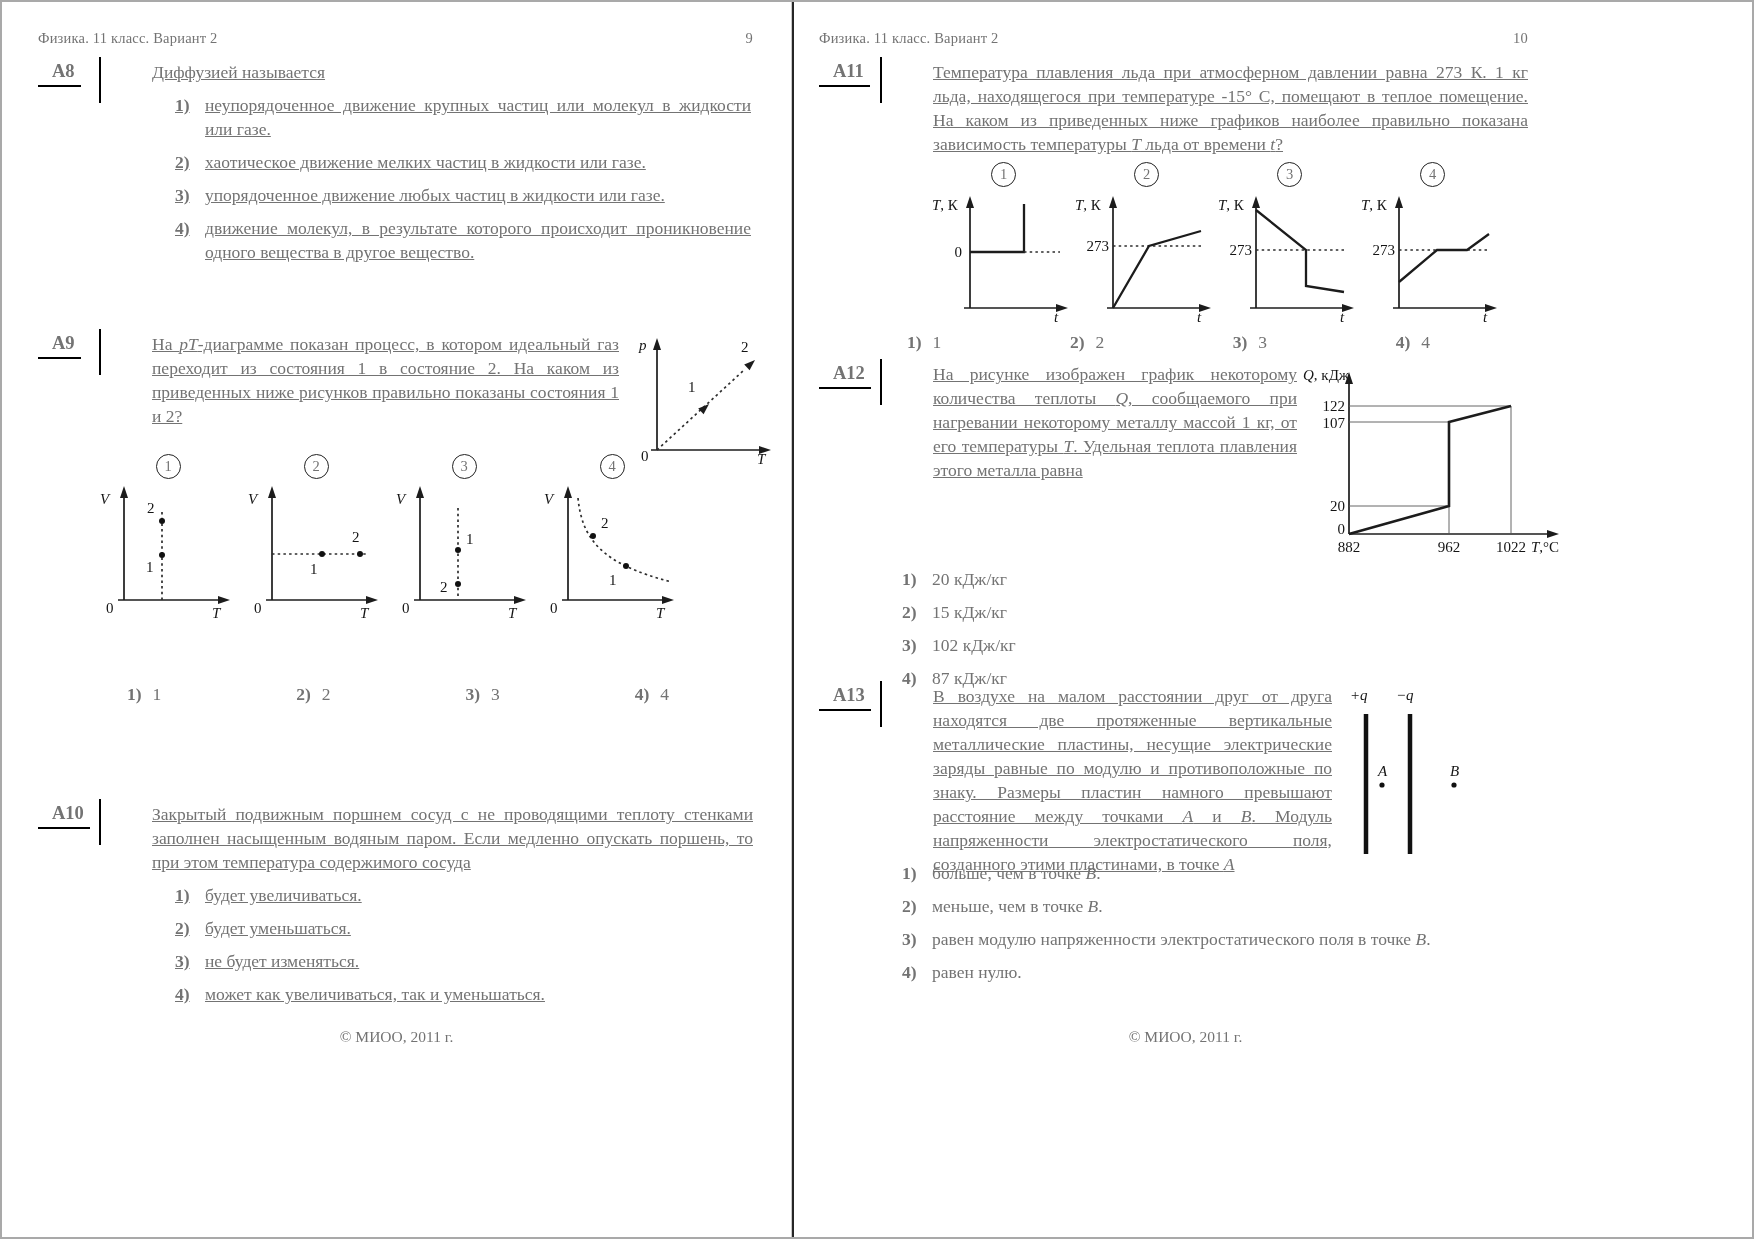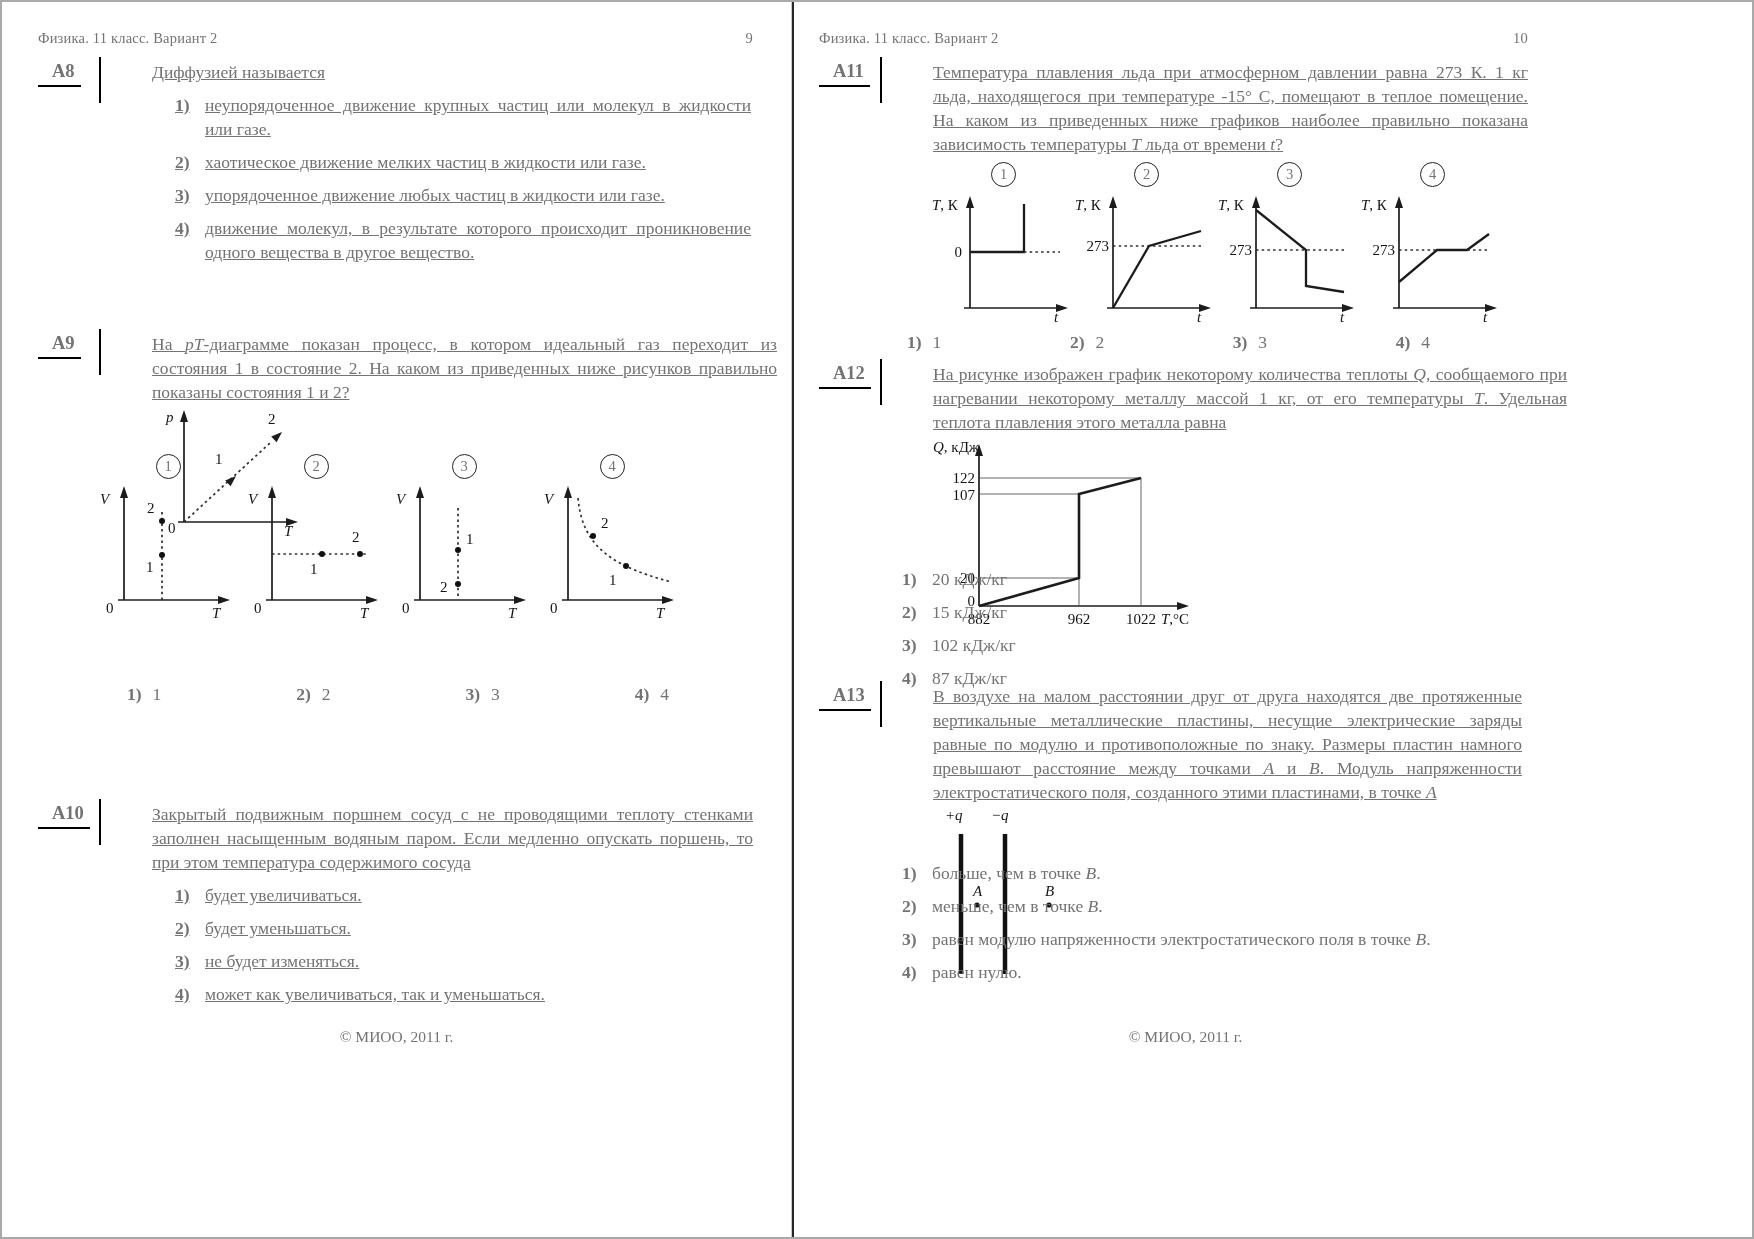--- a/index.html
+++ b/index.html
@@ -11,21 +11,21 @@
   .page-r{flex:1;border-left:2px solid #262626;}
   .hdr{position:absolute;top:28px;display:flex;justify-content:space-between;
        font-size:14.5px;letter-spacing:.2px;}
   .pg-footer{position:absolute;top:1026px;text-align:center;font-size:15.5px;}
   .q{position:absolute;display:flex;align-items:flex-start;gap:44px;}
   .qlab{width:62px;flex:none;position:relative;}
   .qlab::after{content:"";position:absolute;left:61px;top:-3px;height:46px;border-left:2px solid #000;}
   .qlab b{display:inline-block;font-size:18.5px;padding:1px 6px 3px 14px;border-bottom:2px solid #000;}
   .qbody{flex:1;padding-left:8px;font-size:17.5px;line-height:24px;text-decoration:underline;}
   .qtext{text-align:justify;}
-  .qflex{display:flex;flex-direction:column;}
+  .qflex{display:flex;}
   .qflex .qtext{flex:1;margin-right:6px;}
   .opts{margin-top:8px;}
   .opt{display:flex;margin-top:9px;}
   .onum{flex:none;margin-left:23px;width:30px;font-weight:bold;}
   .otext{flex:1;text-align:justify;padding-right:2px;}
   .ansrow{position:absolute;display:flex;justify-content:space-between;font-size:17.5px;}
   .ansitem b{font-weight:bold;}
   .ansval{margin-left:11px;}
   .minirow{position:absolute;display:flex;}
   .mini{display:flex;flex-direction:column;align-items:center;}

